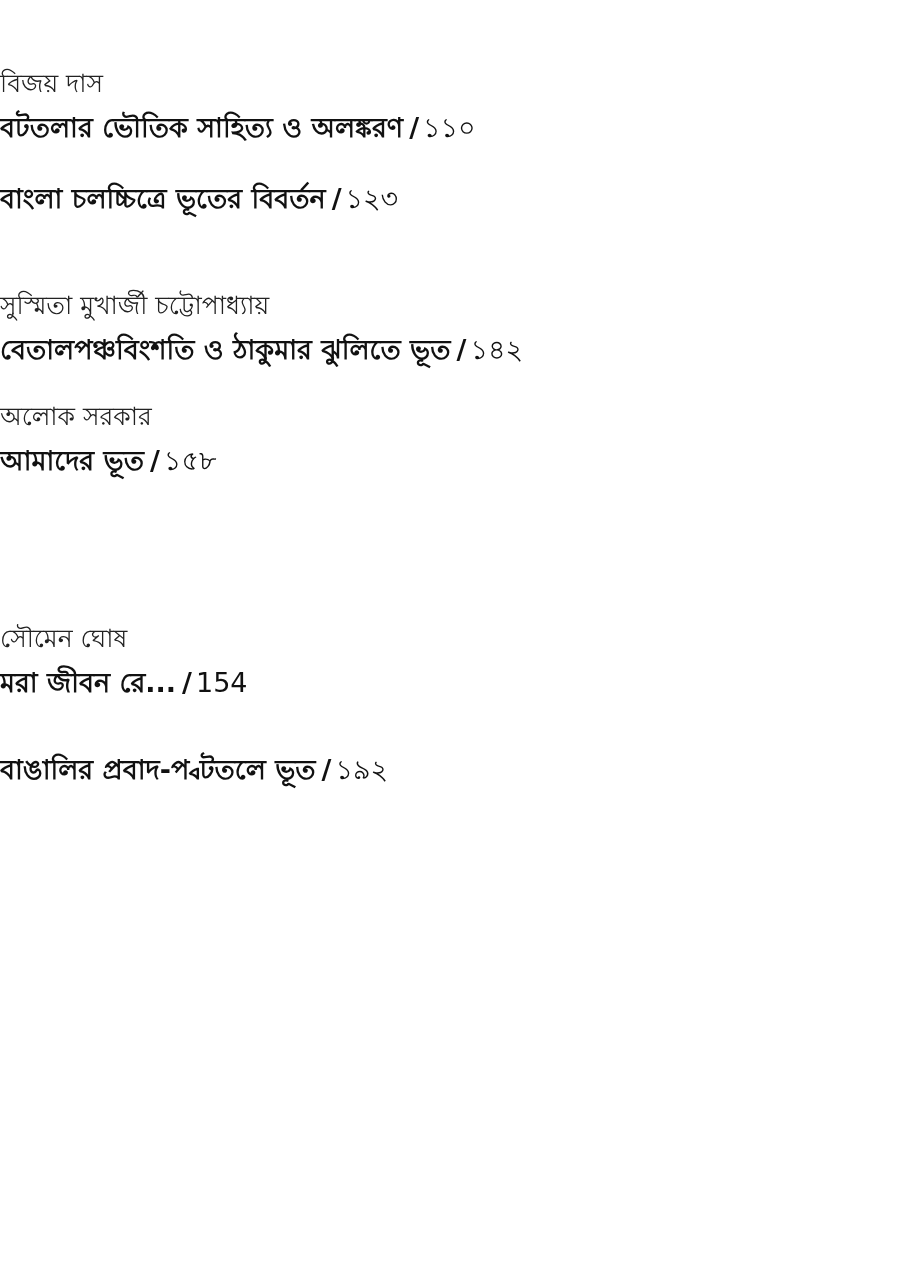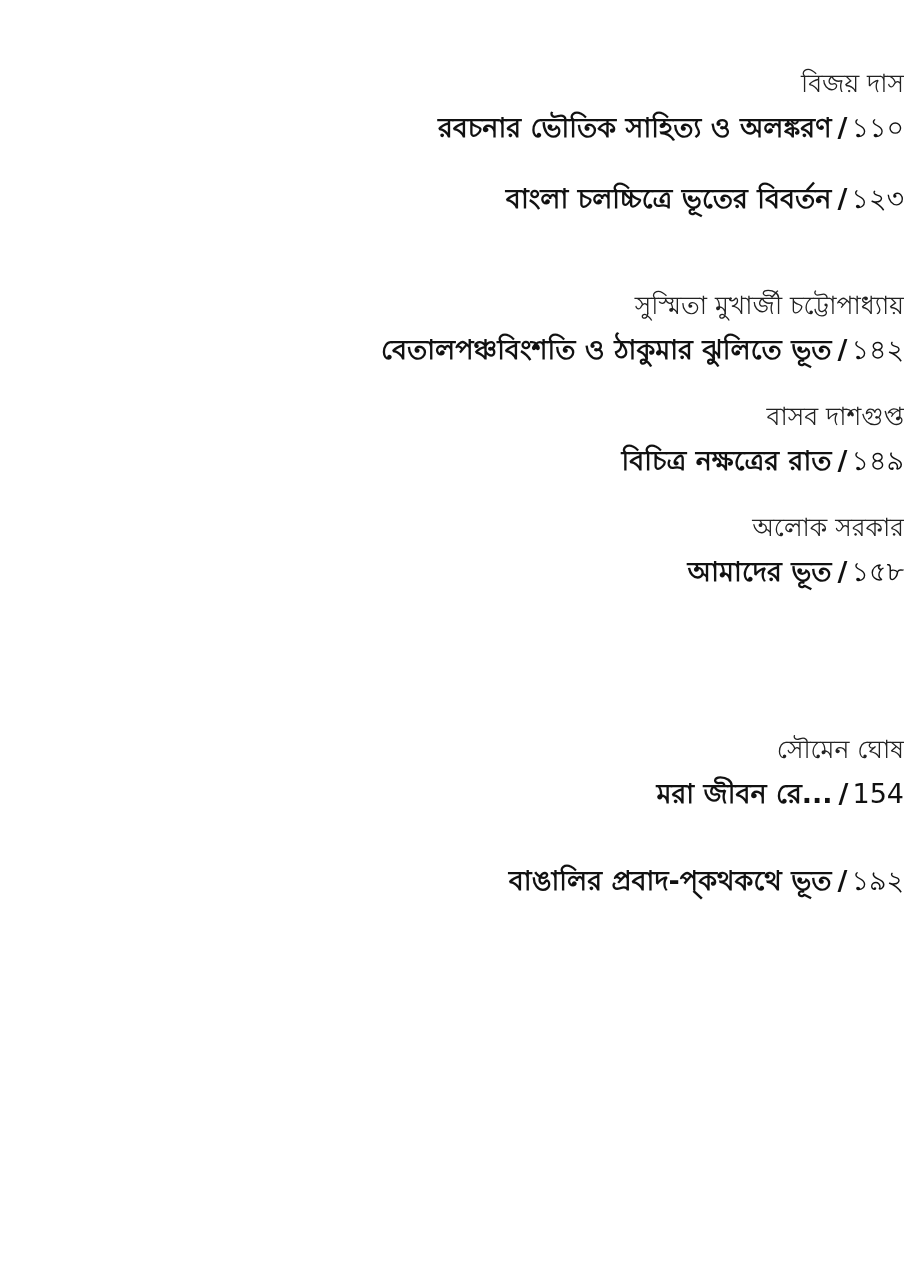--- a/index.html
+++ b/index.html
@@ -13,21 +13,21 @@
       position: relative;
       overflow: hidden;
       font-family: "DejaVu Sans", "Liberation Sans", sans-serif;
       color: #1a1a1a;
     }
     .toc {
       position: absolute;
       top: 64px;
       left: 0;
       width: 904px;
-      text-align: right;
+      text-align: left;
     }
     .entry {
       height: 111px;
       box-sizing: border-box;
     }
     .author {
       display: block;
       font-size: 25px;
       font-weight: normal;
       line-height: 40px;
@@ -57,43 +57,37 @@
     }
   </style>
 </head>
 <body>
 
 <div class="toc">
 
   <div class="entry">
     <span class="author">বিজয় দাস</span>
     <span class="title-line">
-      <span>রবচনার ভৌতিক সাহিত্য ও অলঙ্করণ</span><span class="sep">/</span><span class="page">১১০</span>
+      <span>বটতলার ভৌতিক সাহিত্য ও অলঙ্করণ</span><span class="sep">/</span><span class="page">১১০</span>
     </span>
   </div>
 
   <div class="entry">
     <span class="title-line">
       <span>বাংলা চলচ্চিত্রে ভূতের বিবর্তন</span><span class="sep">/</span><span class="page">১২৩</span>
     </span>
   </div>
 
   <div class="entry">
     <span class="author">সুস্মিতা মুখার্জী চট্টোপাধ্যায়</span>
     <span class="title-line">
       <span>বেতালপঞ্চবিংশতি ও ঠাকুমার ঝুলিতে ভূত</span><span class="sep">/</span><span class="page">১৪২</span>
     </span>
   </div>
 
-  <div class="entry">
-    <span class="author">বাসব দাশগুপ্ত</span>
-    <span class="title-line">
-      <span>বিচিত্র নক্ষত্রের রাত</span><span class="sep">/</span><span class="page">১৪৯</span>
-    </span>
-  </div>
 
   <div class="entry">
     <span class="author">অলোক সরকার</span>
     <span class="title-line">
       <span>আমাদের ভূত</span><span class="sep">/</span><span class="page">১৫৮</span>
     </span>
   </div>
 
 
   <div class="entry">
@@ -101,17 +95,17 @@
 
   <div class="entry">
     <span class="author">সৌমেন ঘোষ</span>
     <span class="title-line">
       <span>মরা জীবন রে...</span><span class="sep">/</span><span class="page">154</span>
     </span>
   </div>
 
   <div class="entry no-author">
     <span class="title-line">
-      <span>বাঙালির প্রবাদ-প্কথকথে ভূত</span><span class="sep">/</span><span class="page">১৯২</span>
+      <span>বাঙালির প্রবাদ-প্বটতলে ভূত</span><span class="sep">/</span><span class="page">১৯২</span>
     </span>
   </div>
 
 </div>
 
 </body></html>

